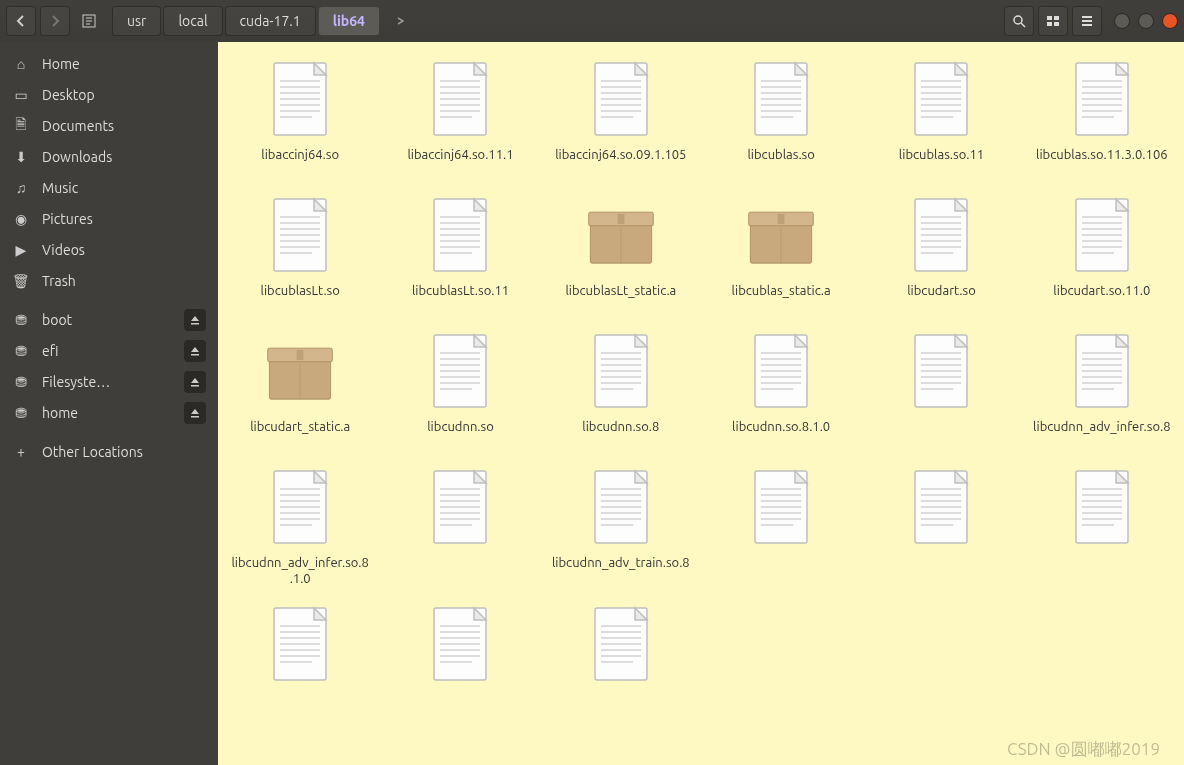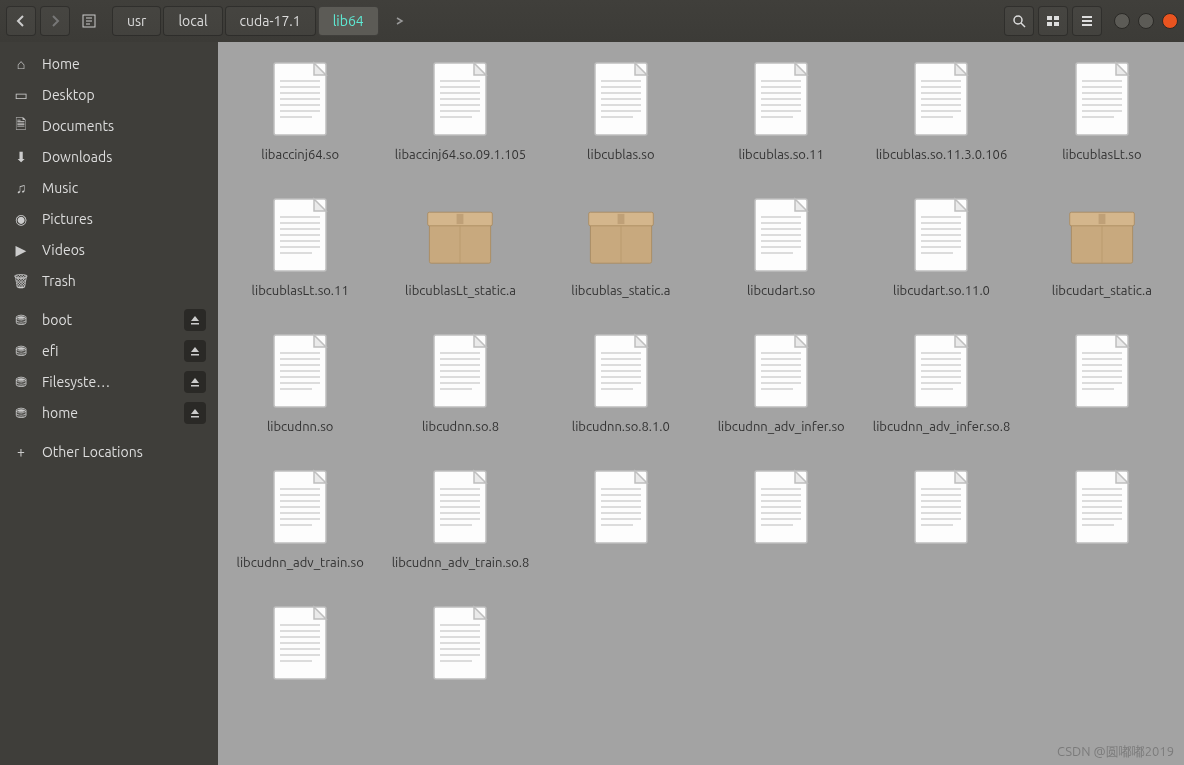--- a/index.html
+++ b/index.html
@@ -2,36 +2,36 @@
 <html><head>
 <meta charset="utf-8">
 <style>
 * { box-sizing: border-box; margin: 0; padding: 0; font-family: Ubuntu, "Segoe UI", sans-serif; }
 body { width: 1184px; height: 765px; background: #f2f1f0; overflow: hidden; }
 .toolbar { height: 42px; background: linear-gradient(#403f3b, #3c3b37); display: flex; align-items: center; padding: 0 6px; gap: 4px; }
 .tb-btn { width: 30px; height: 30px; border-radius: 4px; display: flex; align-items: center; justify-content: center; color: #ddd; background: rgba(255,255,255,0.04); border: 1px solid rgba(0,0,0,0.3); }
 .tb-btn.flat { background: transparent; border-color: transparent; }
 .breadcrumb { display: flex; align-items: center; margin-left: 4px; }
 .crumb { padding: 6px 14px; color: #ddd; font-size: 14px; border: 1px solid rgba(0,0,0,0.3); background: rgba(255,255,255,0.03); border-radius: 4px; margin-right: 2px; }
-.crumb.active { background: #5c5b56; font-weight: normal; color: #5eead4; }
+.crumb.active { background: #5c5b56; font-weight: bold; color: #c4b5fd; }
 .tb-spacer { flex: 1; }
 .wincontrols { display: flex; gap: 8px; margin-left: 8px; }
 .winc { width: 16px; height: 16px; border-radius: 50%; background: #5c5b56; border: 1px solid #2a2926; }
 .winc.close { background: #e95420; }
 .main { display: flex; height: calc(765px - 42px); }
 .sidebar { width: 218px; background: #3f3e3a; color: #ddd; padding-top: 6px; overflow-y: auto; }
 .side-item { display: flex; align-items: center; height: 31px; padding: 0 12px; font-size: 14px; gap: 12px; color: #ddd; }
 .side-item .eject { margin-left: auto; width: 22px; height: 22px; border-radius: 4px; background: #2a2926; display: flex; align-items: center; justify-content: center; }
 .side-icon { width: 18px; display:flex; justify-content:center; color:#ccc; font-size:14px; }
-.content { flex: 1; background: #a3a3a3; overflow-y: auto; padding: 12px 5px; }
+.content { flex: 1; background: #fef9c3; overflow-y: auto; padding: 12px 5px; }
 .grid { display: grid; grid-template-columns: repeat(6, 1fr); gap: 8px 6px; }
 .item { display: flex; flex-direction: column; align-items: center; text-align: center; padding: 4px 2px; }
 .icon-wrap { width: 68px; height: 84px; display:flex; align-items:center; justify-content:center; }
 .label { font-size: 13px; color: #333; margin-top: 4px; max-width: 140px; word-wrap: break-word; line-height: 1.25; min-height: 32px; }
-.watermark { position: fixed; right: 10px; bottom: 4px; color: rgba(0,0,0,0.25); font-size: 13px; }
+.watermark { position: fixed; right: 24px; bottom: 4px; color: rgba(0,0,0,0.25); font-size: 17px; }
 svg { display:block; }
 </style>
 </head>
 <body>
 
 <svg width="0" height="0" style="position:absolute">
   <defs>
     <g id="doc-icon">
       <rect x="6" y="2" width="52" height="72" rx="2" fill="#fdfdfd" stroke="#bfbfbf" stroke-width="1.5"></rect>
       <path d="M46 2 L58 14 L46 14 Z" fill="#eaeaea" stroke="#bfbfbf" stroke-width="1.5"></path>
@@ -201,20 +201,28 @@
             </svg>
           </div>
           <div class="label">libaccinj64.so</div>
         </div>
         <div class="item">
           <div class="icon-wrap">
             <svg width="64" height="78" viewBox="0 0 64 78">
               <use href="#doc-icon"></use>
             </svg>
           </div>
+          <div class="label">libaccinj64.so.11.1</div>
+        </div>
+        <div class="item">
+          <div class="icon-wrap">
+            <svg width="64" height="78" viewBox="0 0 64 78">
+              <use href="#doc-icon"></use>
+            </svg>
+          </div>
           <div class="label">libaccinj64.so.09.1.105</div>
         </div>
         <div class="item">
           <div class="icon-wrap">
             <svg width="64" height="78" viewBox="0 0 64 78">
               <use href="#doc-icon"></use>
             </svg>
           </div>
           <div class="label">libcublas.so</div>
         </div>
@@ -313,44 +321,43 @@
             </svg>
           </div>
           <div class="label">libcudnn.so.8.1.0</div>
         </div>
         <div class="item">
           <div class="icon-wrap">
             <svg width="64" height="78" viewBox="0 0 64 78">
               <use href="#doc-icon"></use>
             </svg>
           </div>
-          <div class="label">libcudnn_adv_infer.so</div>
         </div>
         <div class="item">
           <div class="icon-wrap">
             <svg width="64" height="78" viewBox="0 0 64 78">
               <use href="#doc-icon"></use>
             </svg>
           </div>
           <div class="label">libcudnn_adv_infer.so.8</div>
         </div>
         <div class="item">
           <div class="icon-wrap">
             <svg width="64" height="78" viewBox="0 0 64 78">
               <use href="#doc-icon"></use>
             </svg>
           </div>
-        </div>
-        <div class="item">
-          <div class="icon-wrap">
-            <svg width="64" height="78" viewBox="0 0 64 78">
-              <use href="#doc-icon"></use>
-            </svg>
-          </div>
-          <div class="label">libcudnn_adv_train.so</div>
+          <div class="label">libcudnn_adv_infer.so.8.1.0</div>
+        </div>
+        <div class="item">
+          <div class="icon-wrap">
+            <svg width="64" height="78" viewBox="0 0 64 78">
+              <use href="#doc-icon"></use>
+            </svg>
+          </div>
         </div>
         <div class="item">
           <div class="icon-wrap">
             <svg width="64" height="78" viewBox="0 0 64 78">
               <use href="#doc-icon"></use>
             </svg>
           </div>
           <div class="label">libcudnn_adv_train.so.8</div>
         </div>
         <div class="item">

